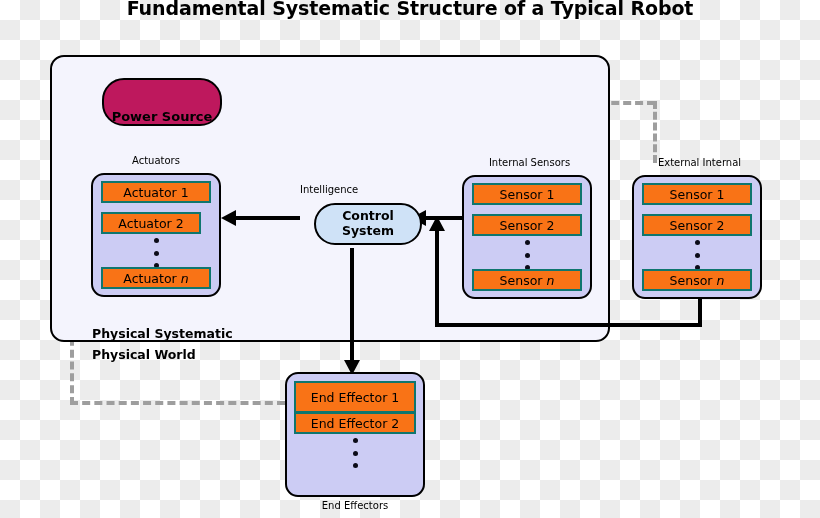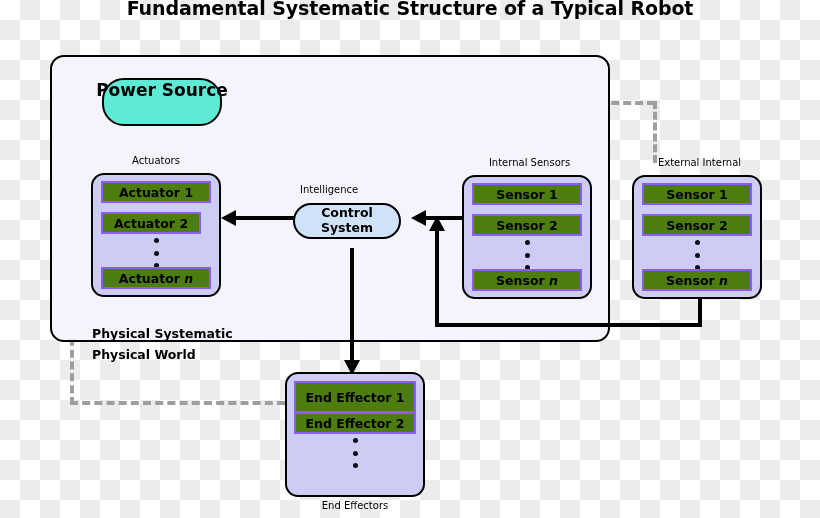--- a/index.html
+++ b/index.html
@@ -49,24 +49,24 @@
   
   .group{
     position:absolute;
     background:#ccccf4;
     border:2.5px solid #000;
     border-radius:13px;
     box-sizing:border-box;
   }
   .item{
     position:absolute;
-    background:#4d7c0f;
-    border:2px solid #8b5cf6;
-    box-sizing:border-box;
-    font-size:12.5px;font-weight:bold;color:#000;
+    background:#f97316;
+    border:2px solid #0f766e;
+    box-sizing:border-box;
+    font-size:12.5px;font-weight:normal;color:#000;
     display:flex;align-items:center;justify-content:center;
     white-space:nowrap;
   }
   .item i{font-style:italic;}
   .vdots{
     position:absolute;
     display:flex;flex-direction:column;align-items:center;justify-content:space-between;
   }
   .vdots span{
     display:block;width:5px;height:5px;border-radius:50%;background:#0c0c18;
@@ -75,26 +75,26 @@
   .glabel{
     position:absolute;
     font-size:10px;font-weight:normal;color:#000;
     white-space:nowrap;
     text-align:center;
   }
 
   
   .power{
     position:absolute;
-    background:#5eead4;
+    background:#be185d;
     border:2.5px solid #000;
     border-radius:22px;
     box-sizing:border-box;
-    display:flex;align-items:flex-start;justify-content:center;
-    font-size:17px;font-weight:bold;color:#000;
+    display:flex;align-items:flex-end;justify-content:center;
+    font-size:13px;font-weight:bold;color:#000;
     white-space:nowrap;
   }
   
   .control{
     position:absolute;
     background:#cfe2f7;
     border:2.5px solid #000;
     border-radius:22px;
     box-sizing:border-box;
     display:flex;align-items:center;justify-content:center;
@@ -174,21 +174,21 @@
   <div class="vdots" style="left:153px;top:238px;width:6px;height:30px;">
     <span></span>
       <span></span>
       <span></span>
   </div>
   <div class="item" style="left:101px;top:267px;width:110px;height:22px;">
     <span>Actuator&nbsp;<i>n</i></span>
   </div>
 
   <div class="glabel" style="left:300px;top:184px;width:110px;text-align:left;">Intelligence</div>
-  <div class="control" style="left:293px;top:203px;width:108px;height:36px;">
+  <div class="control" style="left:314px;top:203px;width:108px;height:42px;">
     <span>
       <span>Control</span><br>
       <span>System</span>
     </span>
   </div>
 
   <div class="glabel" style="left:462px;top:157px;width:135px;">Internal Sensors</div>
   <div class="group" style="left:462px;top:175px;width:130px;height:124px;"></div>
   <div class="item" style="left:472px;top:183px;width:110px;height:22px;">Sensor 1</div>
   <div class="item" style="left:472px;top:214px;width:110px;height:22px;">Sensor 2</div>

